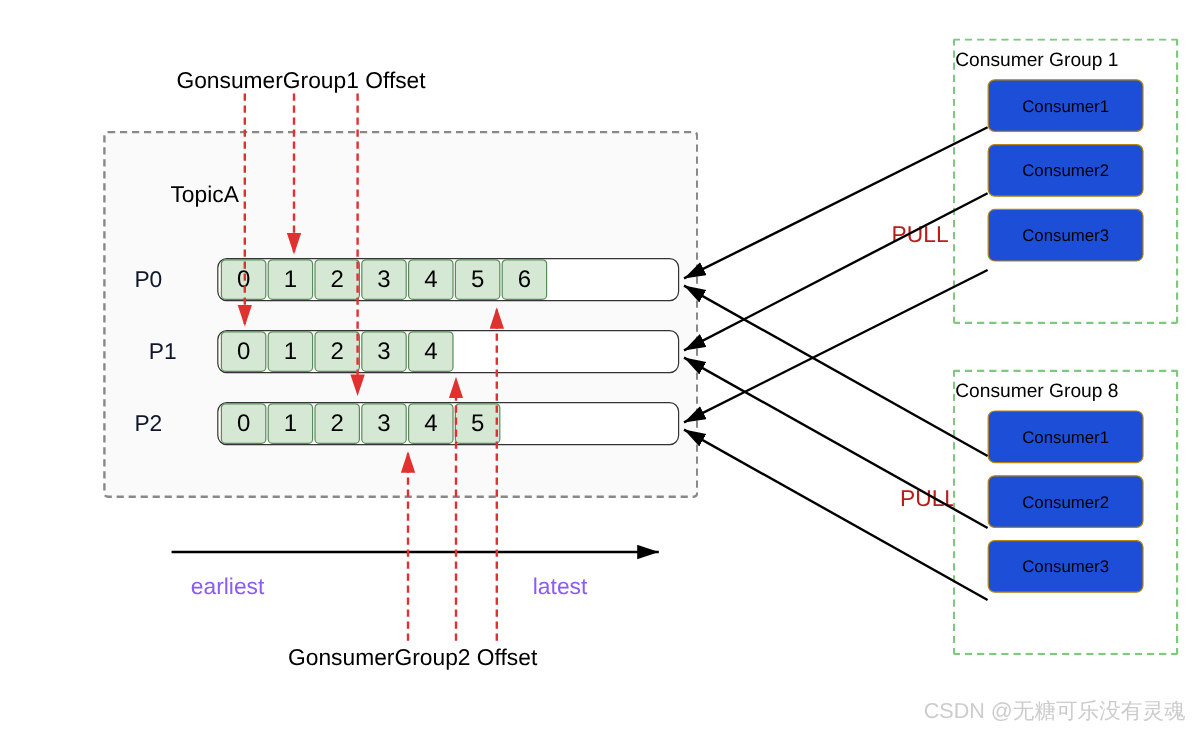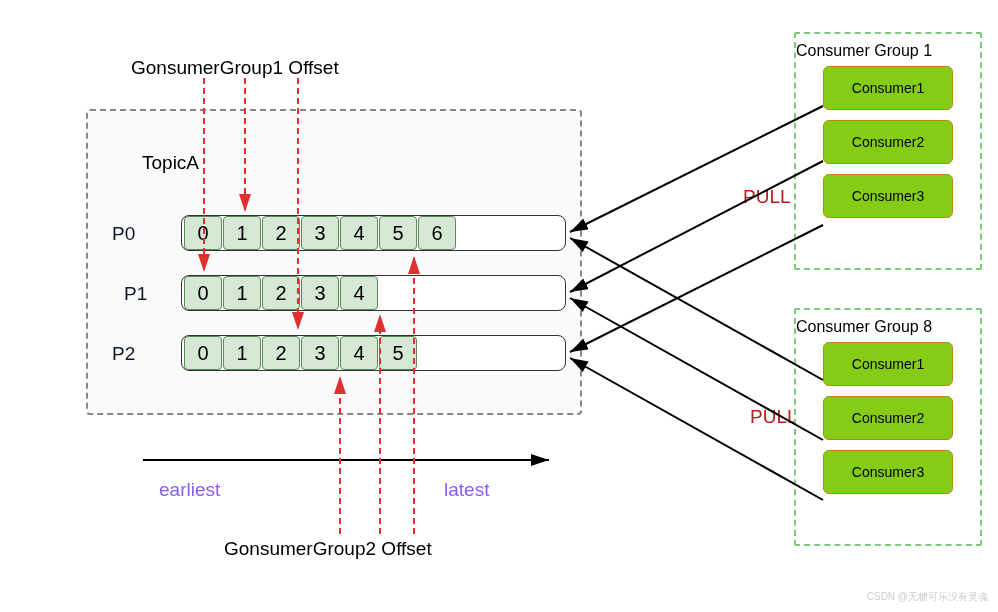--- a/index.html
+++ b/index.html
@@ -64,50 +64,51 @@
     }
     .group-title {
       font-size: 16px;
       color: #000;
       text-align: left;
       padding: 8px 0 6px;
     }
     .consumer {
       width: 130px;
       height: 44px;
-      background: #84cc16;
+      background: #1d4ed8;
       border: 1px solid #b8860b;
       border-radius: 6px;
       display: flex;
       align-items: center;
       justify-content: center;
       font-size: 14px;
       color: #000;
       margin: 0 auto 10px;
     }
     .offset-label {
       position: absolute;
       font-size: 19px;
       color: #000;
+      margin-left: 16px;
     }
     .axis-label {
       position: absolute;
       font-size: 19px;
       color: #8b5cf6;
     }
     .pull-label {
       position: absolute;
       font-size: 19px;
       color: #b91c1c;
     }
     .watermark {
       position: absolute;
       right: 10px;
       bottom: 8px;
-      font-size: 10px;
+      font-size: 18px;
       color: #ccc;
     }
     svg.overlay {
       position: absolute;
       left: 0; top: 0;
       width: 998px;
       height: 612px;
       pointer-events: none;
     }
   </style>

